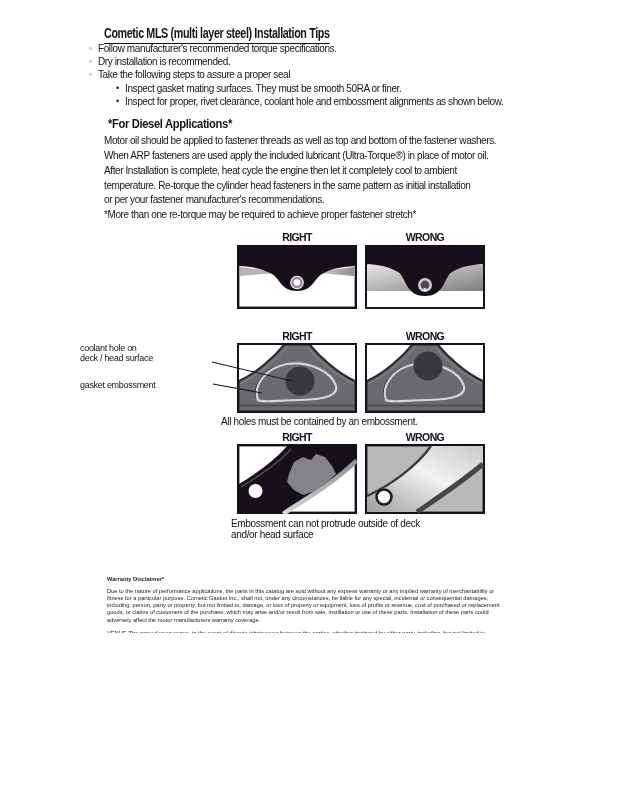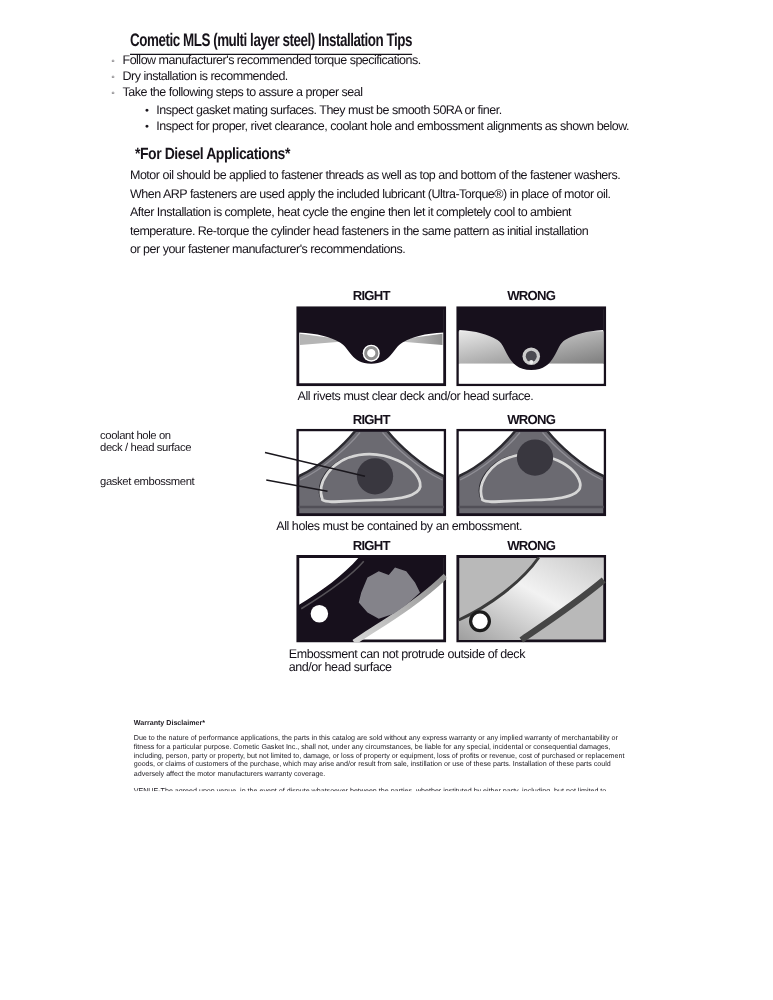--- a/index.html
+++ b/index.html
@@ -64,20 +64,21 @@
   </div>
 
   <div class="abs" style="left:108px;top:114px;">
     <span class="h2">*For Diesel Applications*</span>
   </div>
   <div class="abs t" style="left:104px;top:164px;">After Installation is complete, heat cycle the engine then let it completely cool to ambient
 temperature. Re-torque the cylinder head fasteners in the same pattern as initial installation
 or per your fastener manufacturer's recommendations.</div>
   <div class="abs t" style="left:104px;top:134px;">Motor oil should be applied to fastener threads as well as top and bottom of the fastener washers.
 When ARP fasteners are used apply the included lubricant (Ultra-Torque®) in place of motor oil.</div>
+  <div class="abs t" style="left:104px;top:208px;">*More than one re-torque may be required to achieve proper fastener stretch*</div>
 
   <div class="abs rw" style="left:237px;top:231px;">RIGHT</div>
   <div class="abs rw" style="left:365px;top:231px;">WRONG</div>
 
   <div class="panel" style="left:237px;top:245px;height:64px;">
     <svg viewBox="0 0 120 64">
       <defs>
         <linearGradient id="g1" x1="0" y1="0" x2="1" y2="0">
           <stop offset="0" stop-color="#d9d9d9"></stop>
             <stop offset="1" stop-color="#8f8f8f"></stop>
@@ -103,21 +104,20 @@
       <rect x="1.2" y="1.2" width="117.6" height="61.6" fill="#ffffff" stroke="#17101c" stroke-width="2.4"></rect>
       <rect x="2" y="20" width="116" height="26" fill="url(#g2)"></rect>
       <rect x="2" y="46" width="116" height="16" fill="#ffffff"></rect>
       <path d="M2,2 H118 V19 C103,20 96,22 87,27 C79,31.5 80,51 60,51 C40,51 41,31.5 33,27 C24,22 17,20 2,19 Z" fill="#17101c"></path>
       <circle cx="60" cy="40" r="7" fill="#cccccc"></circle>
       <circle cx="60" cy="40" r="4.4" fill="#4c4b52"></circle>
       <circle cx="60" cy="44.6" r="1.6" fill="#efefef"></circle>
     </svg>
   </div>
 
-  <div class="abs cap" style="left:238px;top:312px;">All rivets must clear deck and/or head surface.</div>
 
   <div class="abs rw" style="left:237px;top:330px;">RIGHT</div>
   <div class="abs rw" style="left:365px;top:330px;">WRONG</div>
 
   <div class="abs ann" style="left:80px;top:344px;">coolant hole on
 deck / head surface</div>
   <div class="abs ann" style="left:80px;top:381px;">gasket embossment</div>
 
   <div class="panel" style="left:237px;top:343px;height:70px;z-index:1;">
     <svg viewBox="0 0 120 70">

